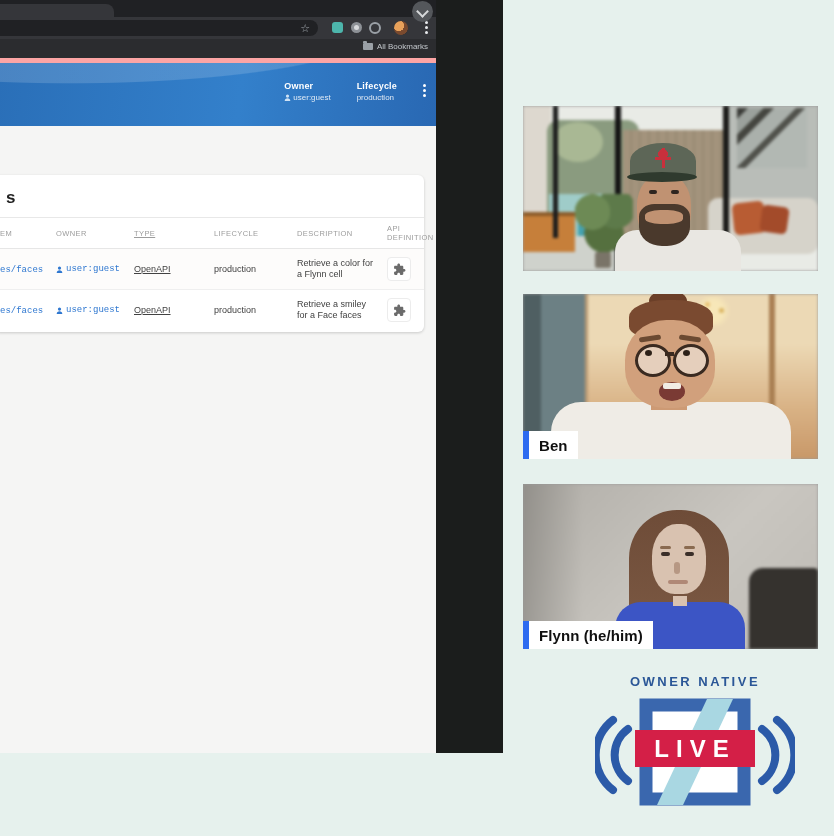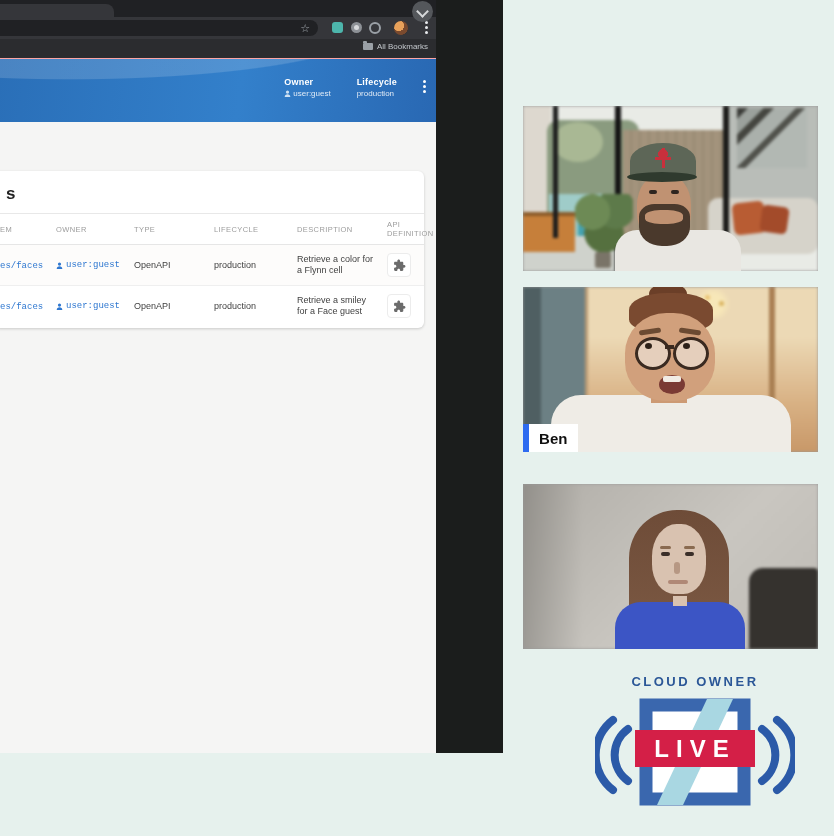--- a/index.html
+++ b/index.html
@@ -20,21 +20,21 @@
   .star{position:absolute;right:8px;top:1px;color:#9aa0a6;font-size:11px;line-height:14px;}
   .ticon{position:absolute;top:5px;}
   .ticon.teal{left:332px;width:11px;height:11px;border-radius:3px;background:#4db6ac;}
   .ticon.graycir{left:351px;width:11px;height:11px;border-radius:50%;background:#8d9196;}
   .ticon.graycir::after{content:"";position:absolute;left:3px;top:3px;width:5px;height:5px;border-radius:50%;background:#d8dadc;}
   .ticon.ring{left:369px;width:8px;height:8px;border-radius:50%;border:2px solid #9aa0a6;}
   .avatar{position:absolute;left:394px;top:4px;width:14px;height:14px;border-radius:50%;
     background:radial-gradient(circle at 35% 35%,#e8a15a 0 40%,#7a4a2e 41% 75%,#3c2c20 76%);}
   .kebab{position:absolute;left:425px;top:4px;width:4px;height:14px;}
   .kebab b{display:block;width:3px;height:3px;border-radius:50%;background:#e8eaed;margin:0 0 2px 0;}
-  .bookmarksbar{position:relative;height:19px;background:#2b2c2f;border-bottom:1px solid #fca5a5;}
+  .bookmarksbar{position:relative;height:19px;background:#2b2c2f;border-bottom:5px solid #fca5a5;}
   .allbm{position:absolute;right:8px;top:3px;display:flex;align-items:center;gap:4px;color:#c3c7cc;font-size:8px;}
   .folder{width:10px;height:7px;background:#9aa0a6;border-radius:1px;position:relative;}
   .folder::before{content:"";position:absolute;left:0;top:-2px;width:4px;height:2px;background:#9aa0a6;border-radius:1px 1px 0 0;}
   
   .appheader{position:relative;height:63px;
     background:
       radial-gradient(130% 160% at 16% -55%, rgba(255,255,255,0.15) 0 54%, rgba(255,255,255,0) 55%),
       linear-gradient(97deg,#2a6fb8 0%,#3380cb 55%,#2968b3 100%);}
   .hdr-right{position:absolute;right:6px;top:18px;display:flex;align-items:flex-start;gap:26px;}
   .hdr-block{color:#fff;}
@@ -50,21 +50,21 @@
   .card-head{padding:13px 12px 9px 12px;border-bottom:1px solid #e8e8e8;
     font-weight:bold;font-size:17px;color:#212121;}
   table.apit{border-collapse:collapse;width:100%;table-layout:fixed;}
   table.apit th{font-size:7.5px;color:#9c9c9c;font-weight:normal;text-align:left;
     letter-spacing:.4px;padding:6px 0 6px 8px;border-bottom:1px solid #e6e6e6;text-transform:uppercase;}
   table.apit td{font-size:9px;color:#424242;padding:8px 0 8px 8px;vertical-align:middle;}
   table.apit tr.r1 td{background:#fdfcfb;}
   table.apit tr.r2 td{border-top:1px solid #efefef;}
   th.c1,td.c1{width:48px;padding-left:6px !important;}
   th.c2,td.c2{width:70px;}
-  th.c3,td.c3{width:72px;}
+  th.c3,td.c3{width:72px;text-decoration:underline;}
   th.c4,td.c4{width:75px;}
   th.c5,td.c5{width:82px;}
   th.c6,td.c6{width:auto;}
   td.c5{font-size:8.5px;line-height:11px;color:#3c3c3c;padding-right:6px;}
   .lnk{color:#2e77d0;text-decoration:none;font-family:Liberation Mono, monospace;}
   .ownercell{display:flex;align-items:center;gap:3px;color:#2e77d0;}
   .defbtn{width:22px;height:22px;border:1px solid #ececec;border-radius:4px;
     display:flex;align-items:center;justify-content:center;background:#fff;}
   
   .video{position:absolute;left:523px;width:295px;height:165px;overflow:hidden;background:#999;}
@@ -183,21 +183,21 @@
                   <span class="ownercell">
               <svg class="psvg" viewBox="0 0 10 10">
                       <circle cx="5" cy="3" r="2.3" fill="#2e77d0"></circle>
                       <path d="M1 10c0-2.4 1.8-3.8 4-3.8S9 7.6 9 10z" fill="#2e77d0"></path>
                     </svg>
               <a class="lnk" href="#">user:guest</a>
                   </span>
                 </td>
             <td class="c3">OpenAPI</td>
             <td class="c4">production</td>
-            <td class="c5">Retrieve a smiley for a Face guest</td>
+            <td class="c5">Retrieve a smiley for a Face faces</td>
             <td class="c6">
                   <div class="defbtn">
               <svg width="13" height="13" viewBox="0 0 24 24">
                       <path fill="#6b6b6b" d="M20.5 11H19V7c0-1.1-.9-2-2-2h-4V3.5C13 2.12 11.88 1 10.5 1S8 2.12 8 3.5V5H4c-1.1 0-2 .9-2 2v3.8h1.5c1.49 0 2.7 1.21 2.7 2.7s-1.21 2.7-2.7 2.7H2V20c0 1.1.9 2 2 2h3.8v-1.5c0-1.49 1.21-2.7 2.7-2.7 1.49 0 2.7 1.21 2.7 2.7V22H17c1.1 0 2-.9 2-2v-4h1.5c1.38 0 2.5-1.12 2.5-2.5S21.88 11 20.5 11z"></path>
                     </svg>
             </div>
                 </td>
           </tr>
         </tbody>
           </table>
@@ -235,21 +235,21 @@
     <div class="abs" style="left:116px;top:98px;width:51px;height:42px;background:#4a392c;border-radius:30% 30% 45% 45%;"></div>
     <div class="abs" style="left:122px;top:104px;width:38px;height:14px;background:#c09272;border-radius:40%;"></div>
     <div class="abs" style="left:126px;top:84px;width:8px;height:4px;background:#2e2520;border-radius:2px;"></div>
     <div class="abs" style="left:148px;top:84px;width:8px;height:4px;background:#2e2520;border-radius:2px;"></div>
     <div class="abs" style="left:107px;top:37px;width:66px;height:36px;background:#5d6657;border-radius:50% 50% 12% 12%;"></div>
     <div class="abs" style="left:104px;top:66px;width:70px;height:10px;background:#2f3a2e;border-radius:50%;"></div>
     <div class="abs" style="left:132px;top:42px;width:16px;height:20px;background:radial-gradient(circle at 50% 30%,#c8303c 0 30%,transparent 31%),linear-gradient(#c8303c,#c8303c) 7px 0/3px 20px no-repeat,linear-gradient(#c8303c,#c8303c) 0 9px/16px 3px no-repeat;"></div>
   </div>
 </div>
 
-<div class="video" style="top:287px">
+<div class="video" style="top:294px">
   <div class="bgl">
     <div class="abs" style="inset:0;background:linear-gradient(#ecd9b5 0 30%,#d8b184 70%,#c89868);"></div>
     <div class="abs" style="left:0;top:0;width:62px;height:165px;background:#6c8084;"></div>
     <div class="abs" style="left:0;top:0;width:18px;height:165px;background:#4f5f62;"></div>
     <div class="abs" style="left:62px;top:0;width:3px;height:165px;background:#b99a74;"></div>
     <div class="abs" style="left:170px;top:2px;width:40px;height:30px;background:radial-gradient(circle,#f7e7b8 0 40%,rgba(247,231,184,0) 70%);"></div>
     <div class="abs" style="left:182px;top:8px;width:5px;height:5px;border-radius:50%;background:#e8c070;"></div>
     <div class="abs" style="left:196px;top:14px;width:5px;height:5px;border-radius:50%;background:#dab35f;"></div>
     <div class="abs" style="left:246px;top:0;width:6px;height:120px;background:#a97f52;"></div>
   </div>
@@ -286,23 +286,27 @@
     <div class="abs" style="left:92px;top:118px;width:130px;height:47px;background:#3c55c5;border-radius:26px 26px 0 0;"></div>
     <div class="abs" style="left:129px;top:40px;width:54px;height:70px;background:#d9c2b0;border-radius:46% 46% 42% 42%;"></div>
     <div class="abs" style="left:138px;top:68px;width:9px;height:4px;background:#3a2e28;border-radius:2px;"></div>
     <div class="abs" style="left:162px;top:68px;width:9px;height:4px;background:#3a2e28;border-radius:2px;"></div>
     <div class="abs" style="left:137px;top:62px;width:11px;height:3px;background:#8a6a50;border-radius:2px;"></div>
     <div class="abs" style="left:161px;top:62px;width:11px;height:3px;background:#8a6a50;border-radius:2px;"></div>
     <div class="abs" style="left:151px;top:78px;width:6px;height:12px;background:rgba(140,100,78,.45);border-radius:3px;"></div>
     <div class="abs" style="left:145px;top:96px;width:20px;height:4px;background:#b08876;border-radius:2px;"></div>
     <div class="abs" style="left:150px;top:112px;width:14px;height:10px;background:#d9c2b0;"></div>
   </div>
+  <div class="vlabel">
+    <div class="vaccent"></div>
+    <div class="vtext">Flynn (he/him)</div>
+  </div>
 </div>
 
-<div class="cnl-title">CLOUD OWNER</div>
+<div class="cnl-title">OWNER NATIVE</div>
 <svg class="cnl-svg" width="200" height="128" viewBox="0 0 200 128">
   <rect x="51" y="11" width="98" height="94" fill="#ffffff" stroke="#3a67ae" stroke-width="13"></rect>
   <polygon points="112,5 138,5 88,111 62,111" fill="#a9d7e2"></polygon>
   <rect x="40" y="36" width="120" height="37" fill="#d41f47"></rect>
   <text x="100" y="63" text-anchor="middle" font-size="24" font-weight="bold" letter-spacing="7" fill="#ffffff">LIVE</text>
   <g stroke="#2b5aa8" stroke-width="8" fill="none" stroke-linecap="round">
     <path d="M 18 26 A 44 44 0 0 0 18 96"></path>
     <path d="M 33 35 A 32 32 0 0 0 33 87"></path>
     <path d="M 182 26 A 44 44 0 0 1 182 96"></path>
     <path d="M 167 35 A 32 32 0 0 1 167 87"></path>

